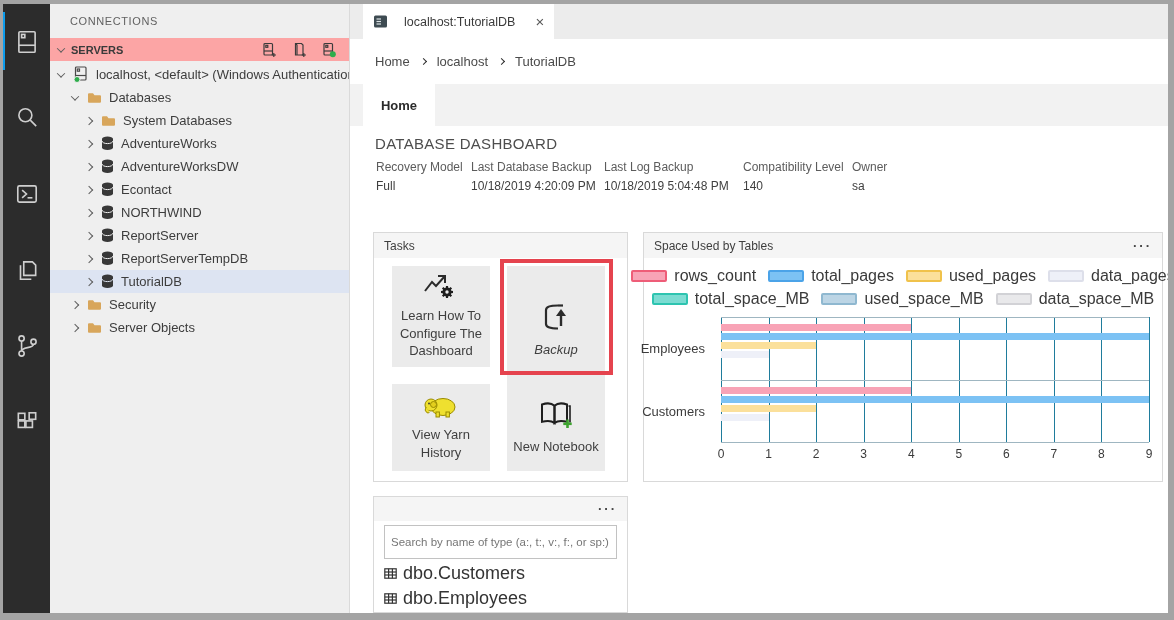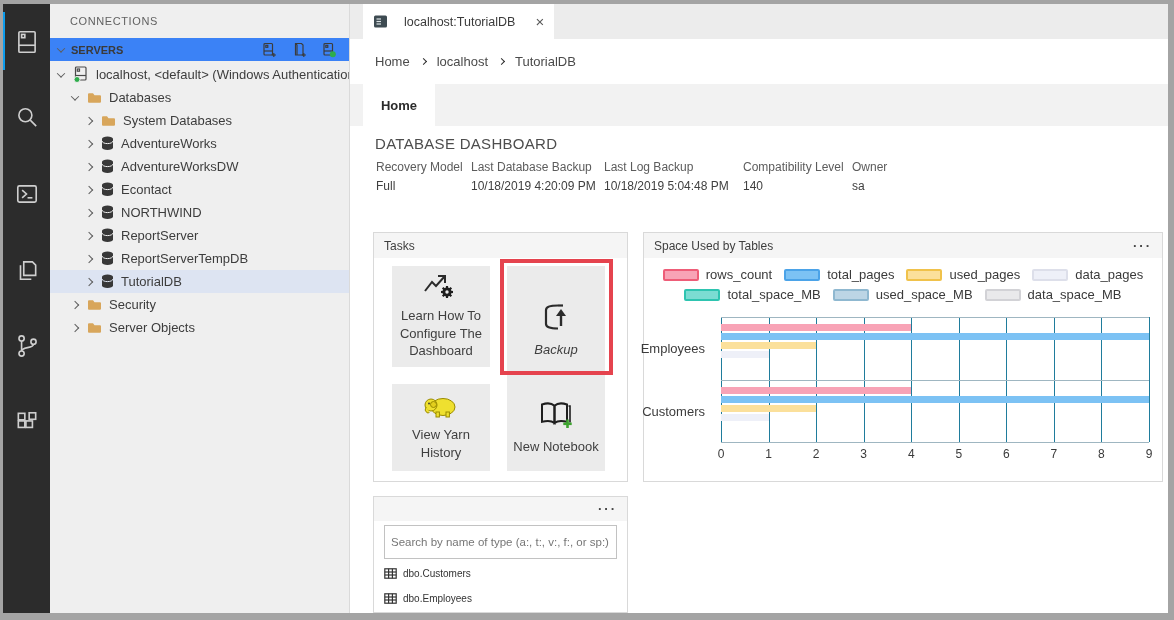--- a/index.html
+++ b/index.html
@@ -11,21 +11,21 @@
   .activity-bar { width:47px; background:#2C2C2C; position:relative; flex:none;
                   display:flex; flex-direction:column; align-items:center; }
   .ab-cell { width:47px; height:76px; display:flex; align-items:center; justify-content:center; position:relative; }
   .ab-indicator { position:absolute; left:0; top:8px; width:2px; height:58px; background:#0C9CEC; }
   .ab-cell svg { stroke:#CFCFCF; fill:none; stroke-width:1.5; }
 
   
   .sidebar { width:300px; background:#EFEFEF; flex:none; border-right:1px solid #DADADA; font-size:13px; color:#3D3D3D; }
   .connections-header { height:34px; display:flex; align-items:center; padding-left:20px;
                         font-size:11px; color:#616161; letter-spacing:.6px; }
-  .servers-header { height:23px; background:#3b82f6; display:flex; align-items:center;
+  .servers-header { height:23px; background:#fca5a5; display:flex; align-items:center;
                     padding:0 12px 0 8px; font-size:11px; font-weight:bold; color:#3A3A3A;justify-content:flex-end; }
   .servers-header .spacer { flex:1; }
   .servers-header .hdr-icons { display:flex; gap:14px; }
   .servers-header .hdr-icons svg { stroke:#3C3C3C; fill:none; stroke-width:1.2; cursor:pointer; }
   .tree { padding-top:2px; }
   .tree-row { height:23px; display:flex; align-items:center; gap:5px; white-space:nowrap; overflow:hidden; }
   .tree-row.selected { background:#DDE4F2; }
   .ind1 { padding-left:8px; } .ind2 { padding-left:22px; } .ind3 { padding-left:36px; }
   .chev { display:inline-block; width:6px; height:6px; border-right:1.4px solid #5E5E5E;
           border-bottom:1.4px solid #5E5E5E; flex:none; }
@@ -67,41 +67,41 @@
               align-items:center; justify-content:center; gap:8px; text-align:center;
               font-size:13px; color:#3F3F3F; line-height:1.35; padding:4px 6px; cursor:pointer; }
   .red-box { position:absolute; left:126px; top:26px; width:113px; height:116px;
              border:4px solid #E5434E; pointer-events:none; z-index:5; }
 
   
   .chart-panel { left:293px; top:106px; width:520px; height:250px; }
   .legend-row { display:flex; justify-content:center; gap:12px; margin-top:9px; }
   .legend-item { display:inline-flex; align-items:center; }
   .swatch { width:36px; height:12px; border:2px solid; border-radius:2px; }
-  .legend-label { margin-left:7px; font-size:13px; color:#3A3A3A; }
+  .legend-label { margin-left:7px; font-size:16px; color:#3A3A3A; }
   .chart-cats { position:absolute; left:0; top:84px; width:70px; height:126px; display:flex; flex-direction:column; }
   .cat-label { flex:1; display:flex; align-items:center; justify-content:flex-end;
                padding-right:9px; font-size:13px; color:#3C3C3C; }
   .chart-plot { position:absolute; left:77px; top:84px; width:428px; height:126px;
                 border-bottom:1px solid #9FB6C1; }
   .gridline { position:absolute; top:0; bottom:0; width:1px; background:#1F7C9C; z-index:1; }
   .band { position:relative; height:63px; padding-top:6px; border-top:1px solid #9FB6C1; z-index:2; }
   .bar { height:7px; margin-bottom:2px; }
   .chart-ticks { position:absolute; left:77px; top:214px; width:428px; height:16px; }
   .tick { position:absolute; transform:translateX(-50%); font-size:12px; color:#3A3A3A; }
 
   
   .search-panel { left:23px; top:370px; width:255px; height:117px; overflow:hidden; }
   .search-panel .panel-header { height:24px; background:#F5F5F5; }
   .search-input { display:block; margin:4px 10px 0; width:calc(100% - 20px); height:23px;
                   border:1px solid #C2C2C2; font-size:11.5px; padding:16px 6px; color:#333;
                   font-family:"Liberation Sans", sans-serif; outline:none; }
   .search-input::placeholder { color:#767676; }
   .obj-item { height:22px; display:flex; align-items:center; gap:6px; padding-left:10px;
-              font-size:10px; color:#333; margin-top:3px; cursor:pointer; }
+              font-size:18px; color:#333; margin-top:3px; cursor:pointer; }
 </style>
 </head>
 <body>
 
 <div class="frame">
 
   <div class="activity-bar">
     <div class="ab-cell">
       <span class="ab-indicator"></span>
       <svg width="26" height="26" viewBox="0 0 24 24">

